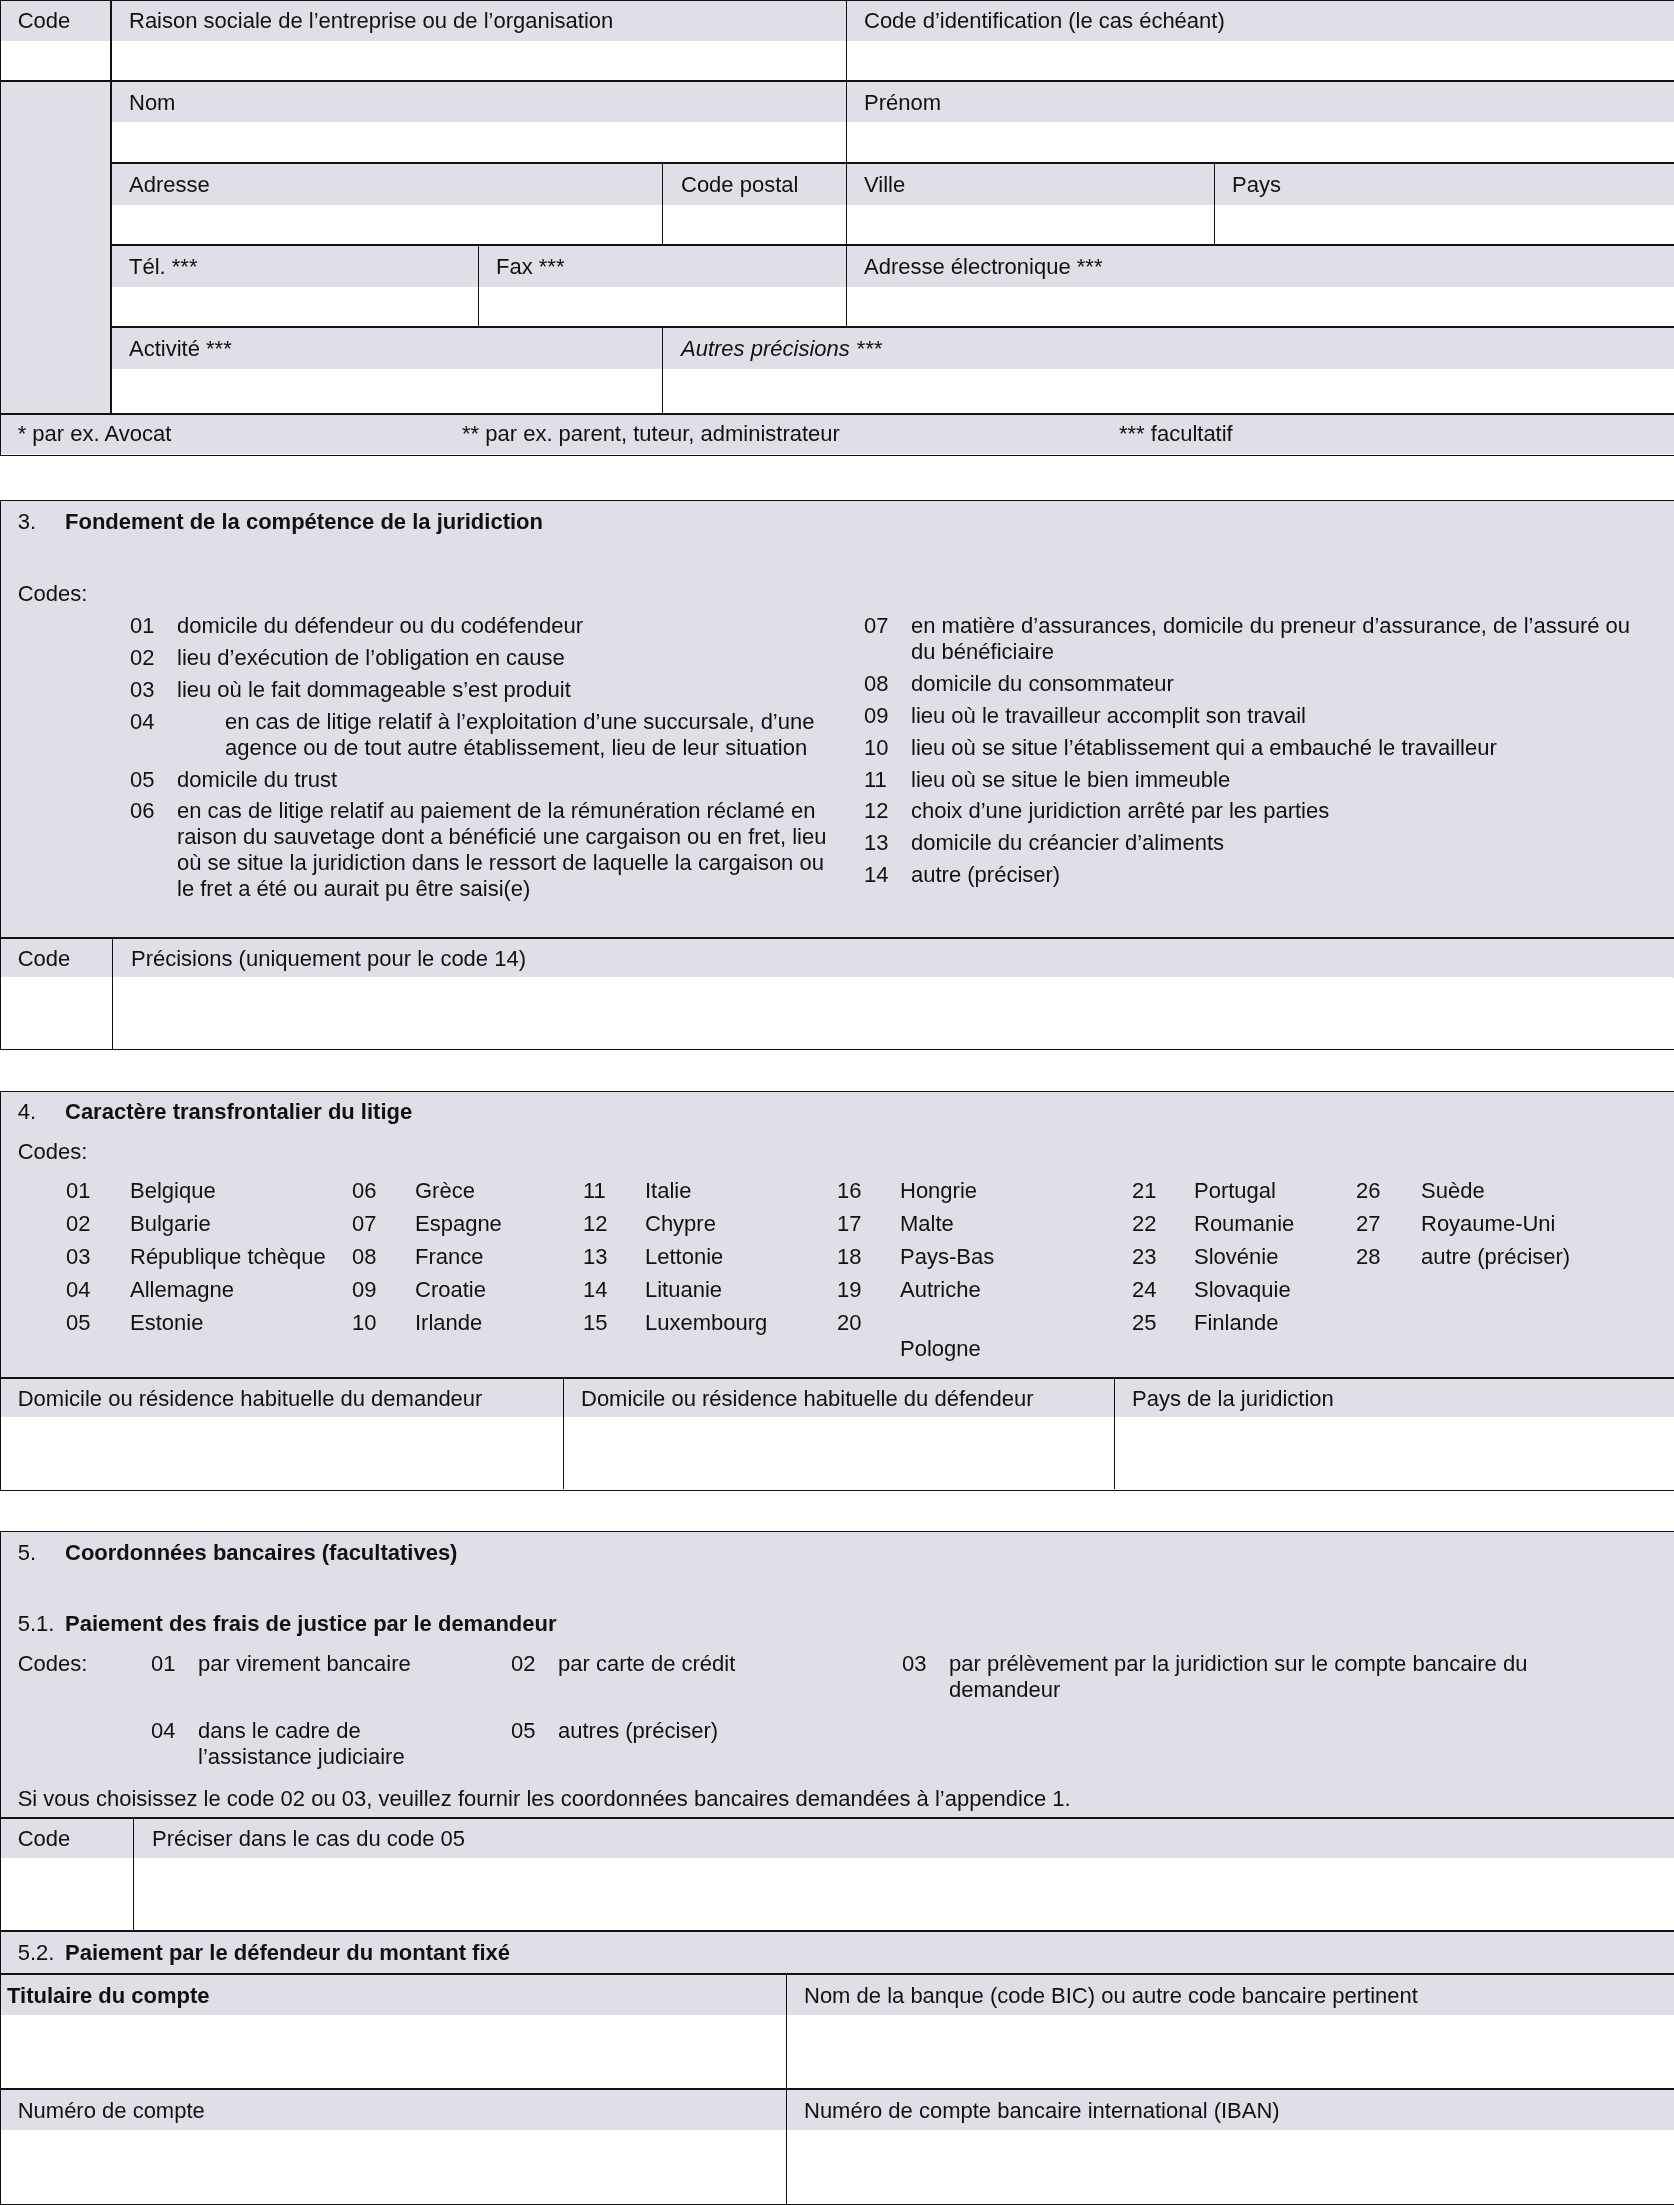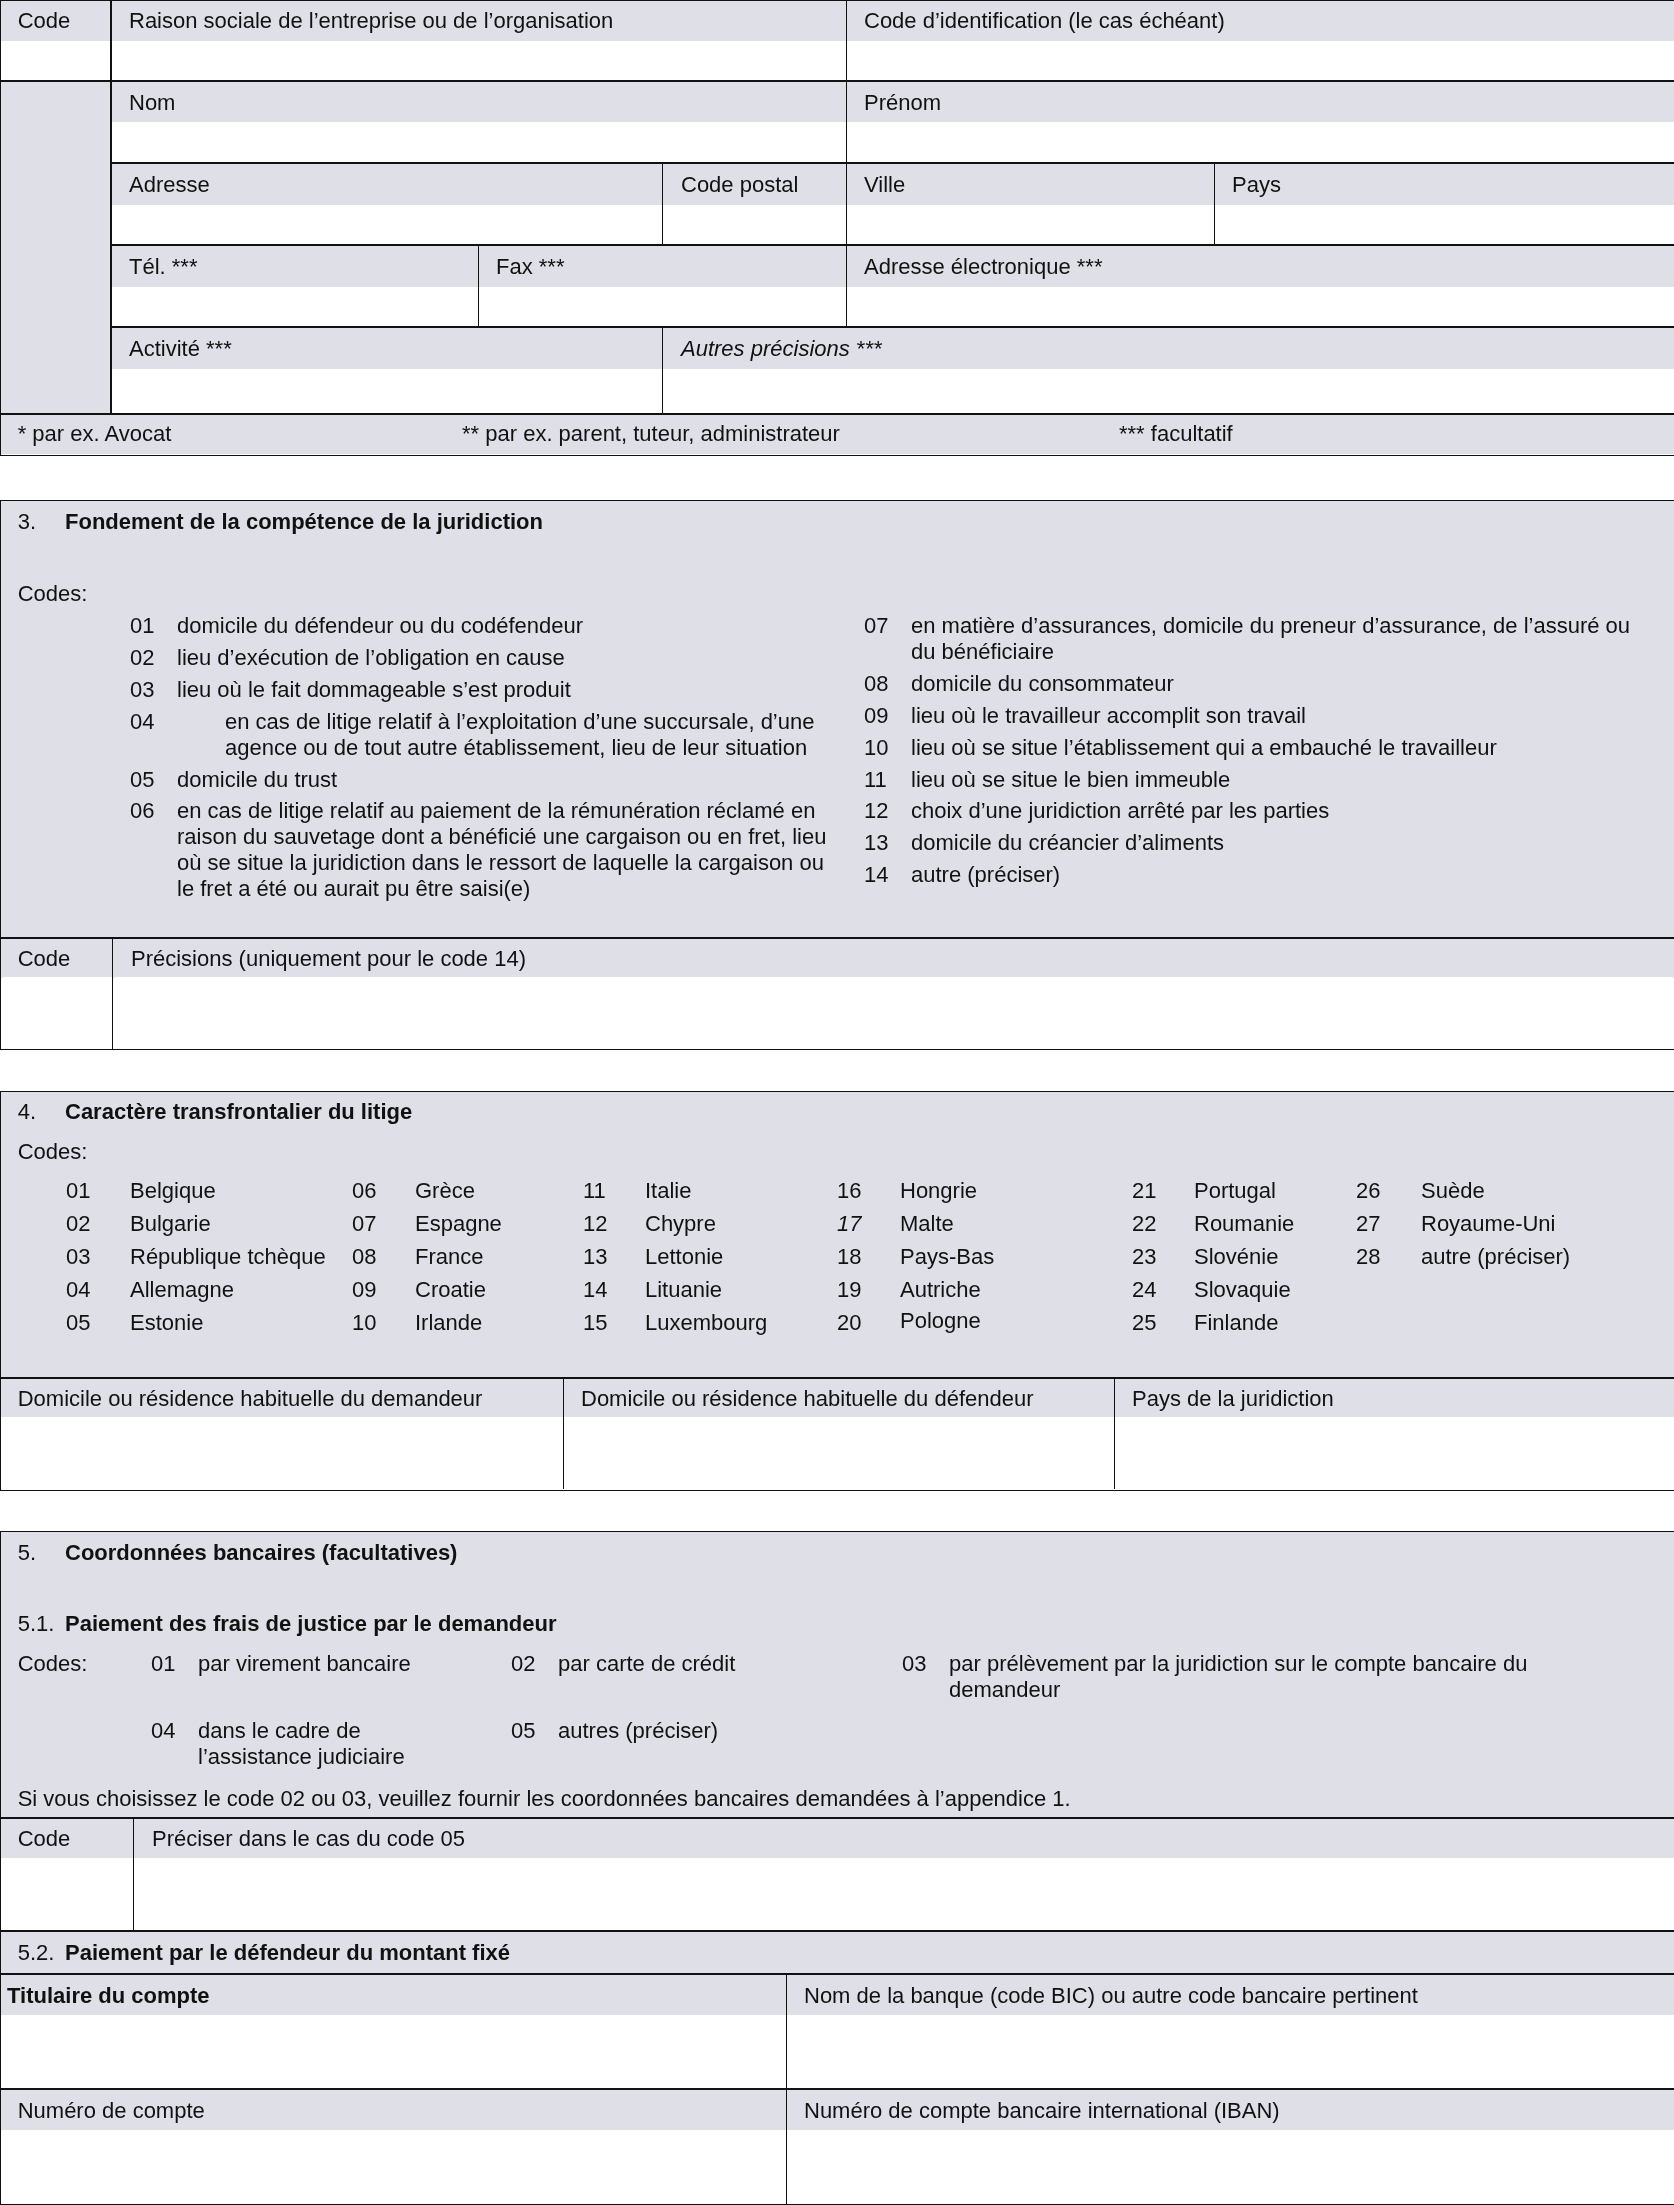--- a/index.html
+++ b/index.html
@@ -189,28 +189,28 @@
       <div class="lbl" style="left: 583px; top: 1211px;">12</div>
       <div class="lbl" style="left: 645px; top: 1211px;">Chypre</div>
       <div class="lbl" style="left: 583px; top: 1244px;">13</div>
       <div class="lbl" style="left: 645px; top: 1244px;">Lettonie</div>
       <div class="lbl" style="left: 583px; top: 1277px;">14</div>
       <div class="lbl" style="left: 645px; top: 1277px;">Lituanie</div>
       <div class="lbl" style="left: 583px; top: 1310px;">15</div>
       <div class="lbl" style="left: 645px; top: 1310px;">Luxembourg</div>
       <div class="lbl" style="left: 837px; top: 1178px;">16</div>
       <div class="lbl" style="left: 900px; top: 1178px;">Hongrie</div>
-      <div class="lbl" style="left: 837px; top: 1211px; font-style: italic;">17</div>
+      <div class="lbl" style="left: 837px; top: 1211px;">17</div>
       <div class="lbl" style="left: 900px; top: 1211px;">Malte</div>
       <div class="lbl" style="left: 837px; top: 1244px;">18</div>
       <div class="lbl" style="left: 900px; top: 1244px;">Pays-Bas</div>
       <div class="lbl" style="left: 837px; top: 1277px;">19</div>
       <div class="lbl" style="left: 900px; top: 1277px;">Autriche</div>
       <div class="lbl" style="left: 837px; top: 1310px;">20</div>
-      <div class="lbl" style="left: 900px; top: 1308px;">Pologne</div>
+      <div class="lbl" style="left: 900px; top: 1336px;">Pologne</div>
       <div class="lbl" style="left: 1132px; top: 1178px;">21</div>
       <div class="lbl" style="left: 1194px; top: 1178px;">Portugal</div>
       <div class="lbl" style="left: 1132px; top: 1211px;">22</div>
       <div class="lbl" style="left: 1194px; top: 1211px;">Roumanie</div>
       <div class="lbl" style="left: 1132px; top: 1244px;">23</div>
       <div class="lbl" style="left: 1194px; top: 1244px;">Slovénie</div>
       <div class="lbl" style="left: 1132px; top: 1277px;">24</div>
       <div class="lbl" style="left: 1194px; top: 1277px;">Slovaquie</div>
       <div class="lbl" style="left: 1132px; top: 1310px;">25</div>
       <div class="lbl" style="left: 1194px; top: 1310px;">Finlande</div>

